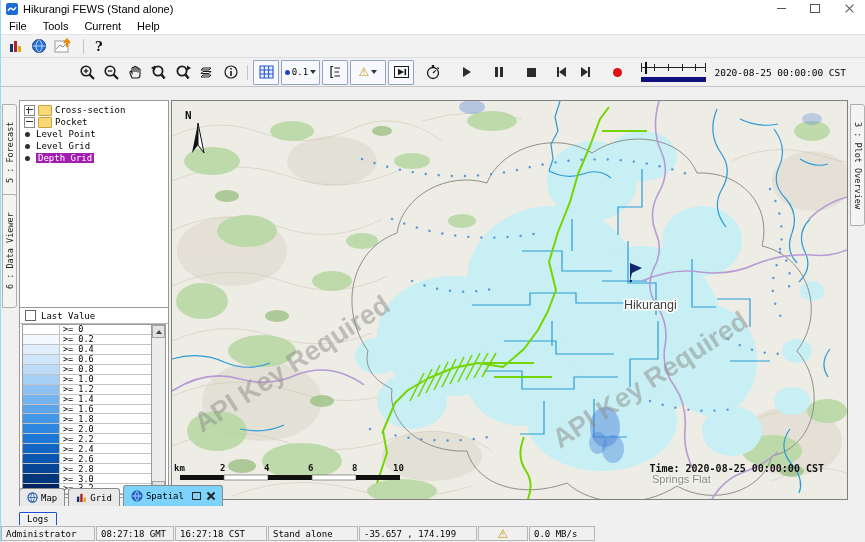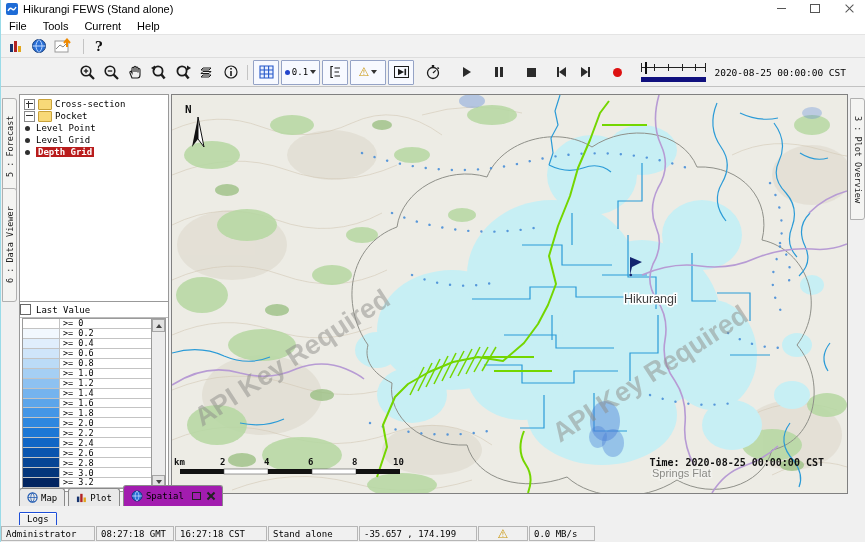--- a/index.html
+++ b/index.html
@@ -34,41 +34,41 @@
   .tri-l{width:0;height:0;border-right:7px solid #2b2b2b;border-top:5px solid transparent;border-bottom:5px solid transparent}
   .rec{width:9px;height:9px;border-radius:50%}
   .timeline{position:relative;flex:1;height:24px;margin:0 8px 0 12px}
   .tl-line{position:absolute;left:0;right:0;top:7px;height:1px;background:#222}
   .tl-end{position:absolute;top:3px;width:1px;height:9px;background:#222}
   .tl-tick{position:absolute;top:4px;width:1px;height:7px;background:#222}
   .tl-handle{position:absolute;top:2px;width:2px;height:12px;background:#111}
   .tl-bar{position:absolute;left:0;right:0;top:17px;height:5px;background:#10107e}
   .tl-date{font:9.5px "DejaVu Sans Mono",monospace;margin-right:20px;white-space:nowrap}
   
-  .content{position:absolute;top:94px;left:0;right:0;height:399px}
+  .content{position:absolute;top:100px;left:0;right:0;height:399px}
   .vtab{position:absolute;background:#f4f4f2;border:1px solid #b0b0b0;border-radius:3px 0 0 3px;
         display:flex;align-items:center;justify-content:center;font:8.5px "DejaVu Sans Mono",monospace;color:#222;
         writing-mode:vertical-rl;transform:rotate(180deg);left:1px;width:13px;padding:4px 0}
   .vtab-r{position:absolute;background:#f4f4f2;border:1px solid #b0b0b0;border-radius:0 3px 3px 0;
         display:flex;align-items:center;justify-content:center;font:8.5px "DejaVu Sans Mono",monospace;color:#222;
         writing-mode:vertical-rl;right:1px;width:13px;padding:4px 0}
   .panel{position:absolute;left:17px;top:0;width:152px;bottom:0;background:#efefef}
   .tree{position:absolute;top:0;left:1px;right:1px;height:205px;background:#fff;border:1px solid #999;
         font:9px "DejaVu Sans Mono",monospace;padding-top:3px;overflow:hidden}
   .trow{display:flex;align-items:center;height:12px;gap:3px;padding-left:4px}
   .trow.child{}
   .expander{width:9px;height:9px;border:1px solid #8a8a8a;background:#fff;position:relative;flex:0 0 auto}
   .expander i{position:absolute;left:1px;right:1px;top:3px;height:1px;background:#333}
   .expander.plus b{position:absolute;top:1px;bottom:1px;left:3px;width:1px;background:#333}
   .folder{width:12px;height:9px;background:#f8d978;border:1px solid #c9a23a;border-radius:1px;flex:0 0 auto}
   .bullet{width:5px;height:5px;border-radius:50%;background:#2f2f2f;margin:0 3px 0 1px;flex:0 0 auto}
   .tsel{color:#fff;padding:0 2px}
   
   .legend{position:absolute;top:207px;left:1px;right:1px;bottom:1px;background:#fff;border:1px solid #999}
-  .lv-head{height:15px;display:flex;align-items:center;gap:5px;border-bottom:1px solid #bbb;
+  .lv-head{height:15px;display:flex;align-items:center;gap:5px;padding-left:5px;border-bottom:1px solid #bbb;
            font:9px "DejaVu Sans Mono",monospace}
   .lcheck{width:9px;height:9px;border:1px solid #666;background:#fff;flex:0 0 auto}
   .llist{position:absolute;top:16px;left:2px;right:2px;bottom:2px;border:1px solid #9a9a9a;background:#fff;
          display:flex;flex-direction:column;padding-right:13px}
   .lrow{flex:1;display:flex;border-bottom:1px solid #c3c3c3;min-height:0}
   .lrow:last-child{border-bottom:none}
   .lswatch{width:36px;border-right:1px solid #c3c3c3}
   .ltext{flex:1;font:8.5px "DejaVu Sans Mono",monospace;display:flex;align-items:center;padding-left:3px}
   .lscroll{position:absolute;top:0;right:0;bottom:0;width:13px;background:#ececec;border-left:1px solid #9a9a9a}
   .sarr{position:absolute;left:0;right:0;height:11px;background:#e2e2e2;border:1px solid #a5a5a5;
@@ -76,21 +76,21 @@
   .sarr.up{top:0}.sarr.down{bottom:0}
   .tri-up{width:0;height:0;border-left:3px solid transparent;border-right:3px solid transparent;border-bottom:4px solid #444}
   .tri-dn{width:0;height:0;border-left:3px solid transparent;border-right:3px solid transparent;border-top:4px solid #444}
   
   .map{position:absolute;left:170px;top:0;width:675px;height:398px;border:1px solid #808080;background:#edece5}
   .map svg{display:block}
   
   .tabsrow{position:absolute;top:486px;left:18px;height:20px;display:flex;align-items:flex-end;gap:3px}
   .btab{display:flex;align-items:center;gap:3px;border:1px solid #8a8a8a;border-bottom:none;border-radius:3px 3px 0 0;
         background:#e9e9e9;padding:1px 7px;height:15px;font:9px "DejaVu Sans Mono",monospace}
-  .btab.active{background:#a21caf;height:18px}
+  .btab.active{background:#7dd3fc;height:18px}
   .tabctl-max{width:7px;height:6px;border:1px solid #222;margin-left:5px}
   .tabctl-x{position:relative;width:8px;height:8px;margin-left:3px}
   .tabctl-x i,.wc-x i{position:absolute;left:-1px;top:3px;width:10px;height:2px;background:#222}
   .tabctl-x i:first-child{transform:rotate(45deg)}.tabctl-x i:last-child{transform:rotate(-45deg)}
   .wc-x{position:relative;width:9px;height:9px}
   .wc-x i{height:1px;background:#555;top:4px;width:11px}
   .wc-x i:first-child{transform:rotate(45deg)}.wc-x i:last-child{transform:rotate(-45deg)}
   .logsrow{position:absolute;top:508px;left:18px}
   .logsbtn{border:1px solid #1d4ed8;border-radius:1px;background:#f1f1f1;box-shadow:inset 0 1px 0 #fff;
            font:9px "DejaVu Sans Mono",monospace;padding:1px 7px 10px}
@@ -297,21 +297,21 @@
         <div class="trow child">
           <span class="bullet"></span>
           <span>Level Point</span>
         </div>
         <div class="trow child">
           <span class="bullet"></span>
           <span>Level Grid</span>
         </div>
         <div class="trow child">
           <span class="bullet"></span>
-          <span class="tsel" style="background: #b91c1c; font-weight: bold;">Depth Grid</span>
+          <span class="tsel" style="background: #a21caf;">Depth Grid</span>
         </div>
       </div>
 
       <div class="legend">
         <div class="lv-head">
           <span class="lcheck"></span>
           <span>Last Value</span>
         </div>
         <div class="llist">
           <div class="lrow">
@@ -588,21 +588,21 @@
         <path d="M1,6 H11 M6,1 C3.5,3.5 3.5,8.5 6,11 M6,1 C8.5,3.5 8.5,8.5 6,11" stroke="#1a56b0" stroke-width="0.8" fill="none"></path>
       </svg>
       <span>Map</span>
     </div>
     <div class="btab">
       <svg width="11" height="11" viewBox="0 0 12 12">
         <rect x="1" y="5" width="2.6" height="6" fill="#16336e"></rect>
           <rect x="4.6" y="2" width="2.6" height="9" fill="#b22222"></rect>
         <rect x="8.2" y="6" width="2.6" height="5" fill="#e2a61c"></rect>
       </svg>
-      <span>Plot</span>
+      <span>Grid</span>
     </div>
     <div class="btab active">
       <svg width="12" height="12" viewBox="0 0 12 12">
         <circle cx="6" cy="6" r="5" fill="#2a6fd6" stroke="#123a7a"></circle>
         <path d="M1,6 H11 M6,1 C3.5,3.5 3.5,8.5 6,11 M6,1 C8.5,3.5 8.5,8.5 6,11" stroke="#bcd8ff" stroke-width="0.8" fill="none"></path>
       </svg>
       <span>Spatial</span>
       <span class="tabctl-max"></span>
       <span class="tabctl-x">
           <i></i>

